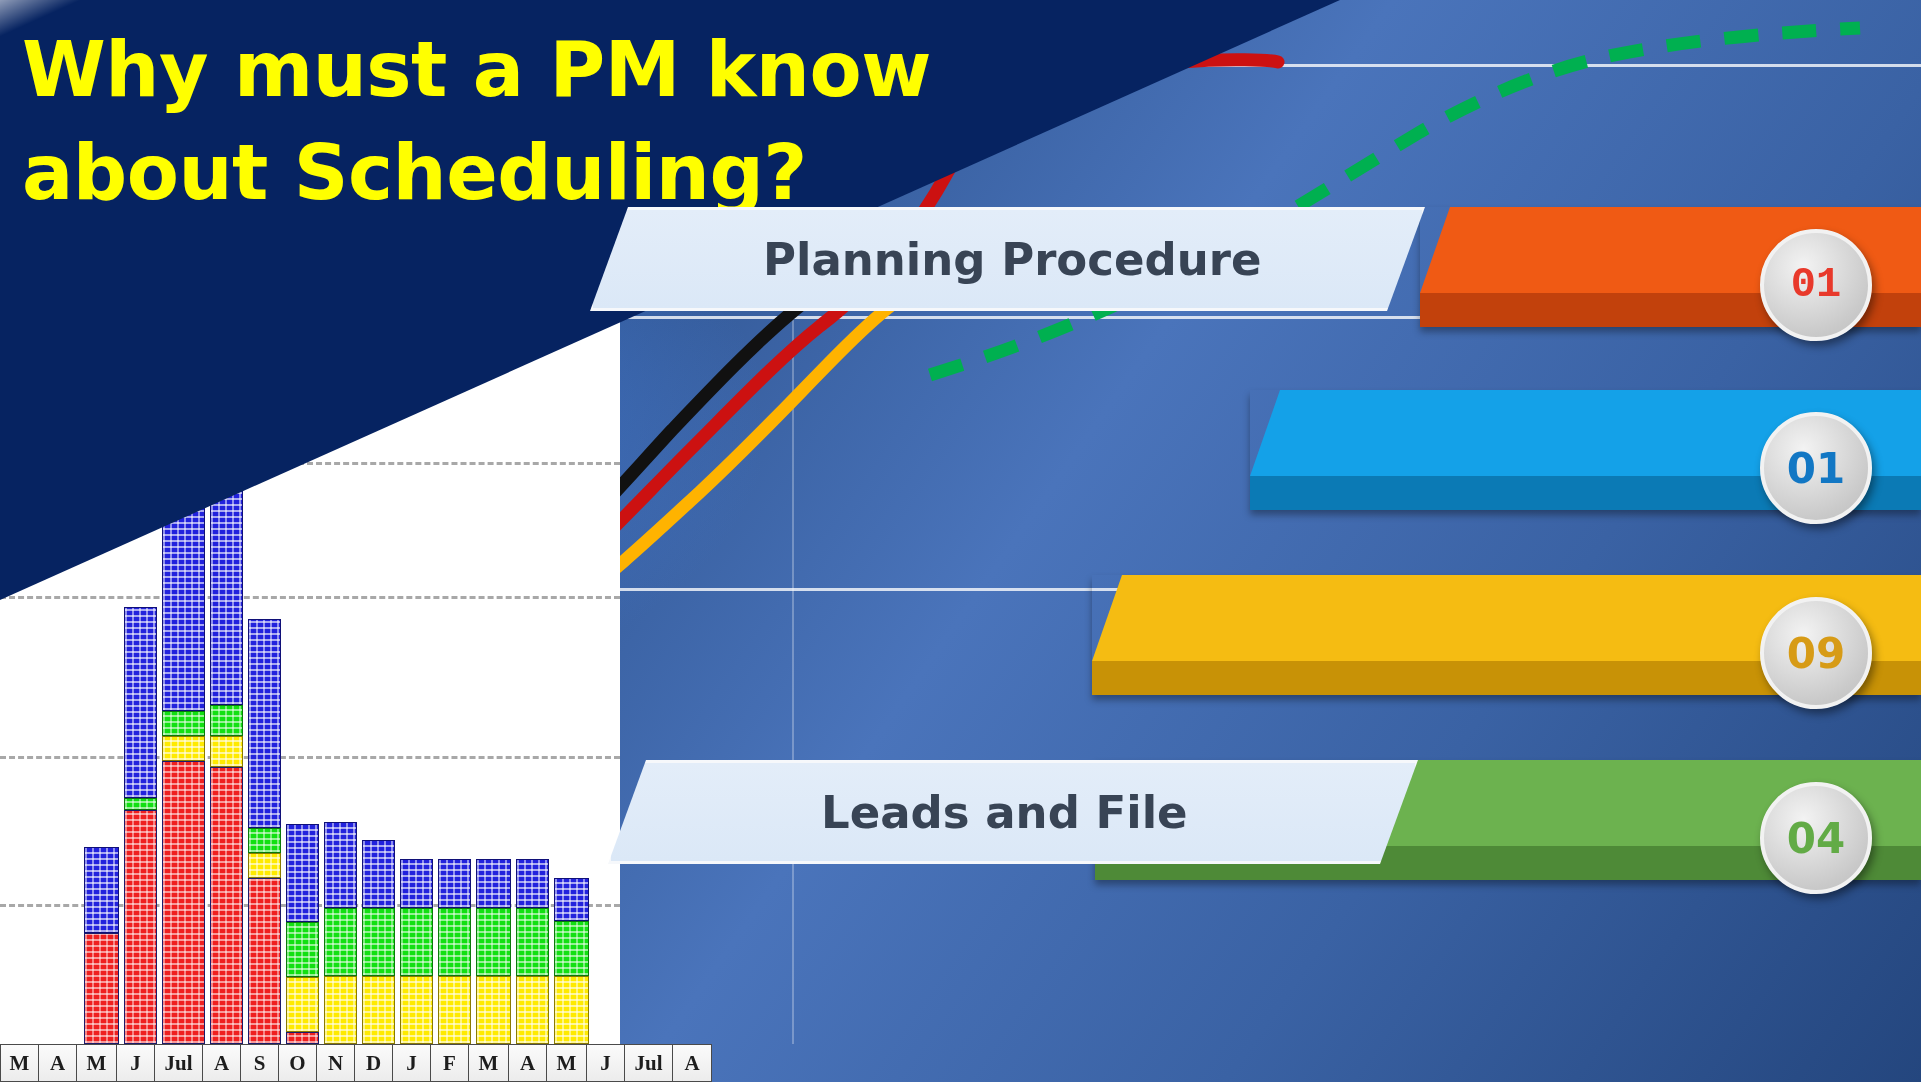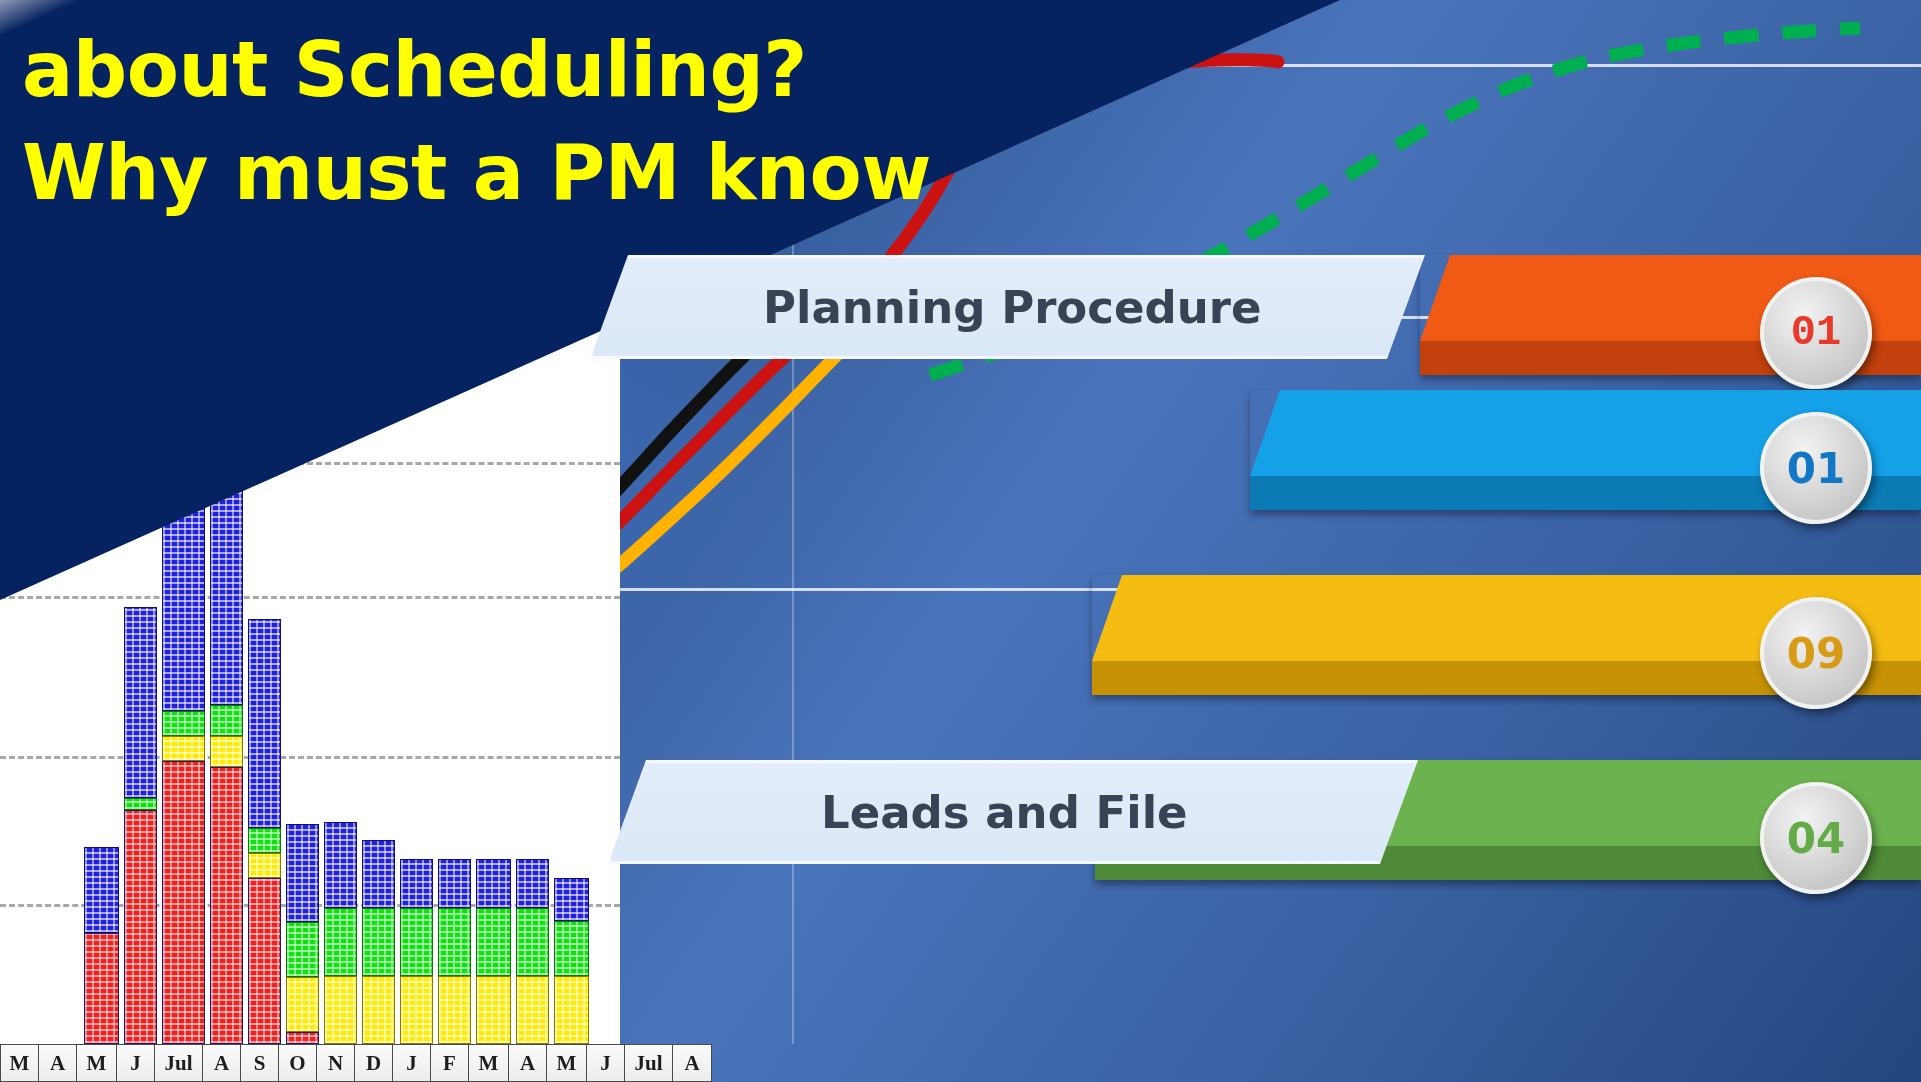--- a/index.html
+++ b/index.html
@@ -238,26 +238,26 @@
       <div class="mcell" style="width: 40px;">M</div>
       <div class="mcell" style="width: 38px;">J</div>
       <div class="mcell" style="width: 48px;">Jul</div>
       <div class="mcell" style="width: 40px;">A</div>
     </div>
 
   <div class="wedge"></div>
   <div class="wedge-edge"></div>
 
   <div id="title">
+    <span class="tl">Why must a PM know</span>
     <span class="tl">about Scheduling?</span>
-    <span class="tl">Why must a PM know</span>
   </div>
 
   <div id="rows">
-      <div class="row" style="left: 0px; top: 207px; width: 1921px; margin-top: 48px;">
+      <div class="row" style="left: 0px; top: 207px; width: 1921px;">
         <div class="colorbar" style="left: 1420px; width: 501px;">
           <div class="lite" style="background: rgb(240, 90, 20); clip-path: polygon(30px 0px, 100% 0px, 100% 100%, 0px 100%);"></div>
           <div class="dark" style="background: rgb(194, 65, 12);"></div>
         </div>
         <div class="label" style="left: 590px; width: 835px; clip-path: polygon(38px 0px, 100% 0px, calc(100% - 38px) 100%, 0px 100%); padding-left: 170px;">
           <span>Planning Procedure</span>
         </div>
         <div class="badge" style="left: 1760px; top: 22px; color: rgb(232, 57, 43); font-family: Liberation Mono, monospace;">01</div>
       </div>
       <div class="row" style="left: 0px; top: 390px; width: 1921px;">

